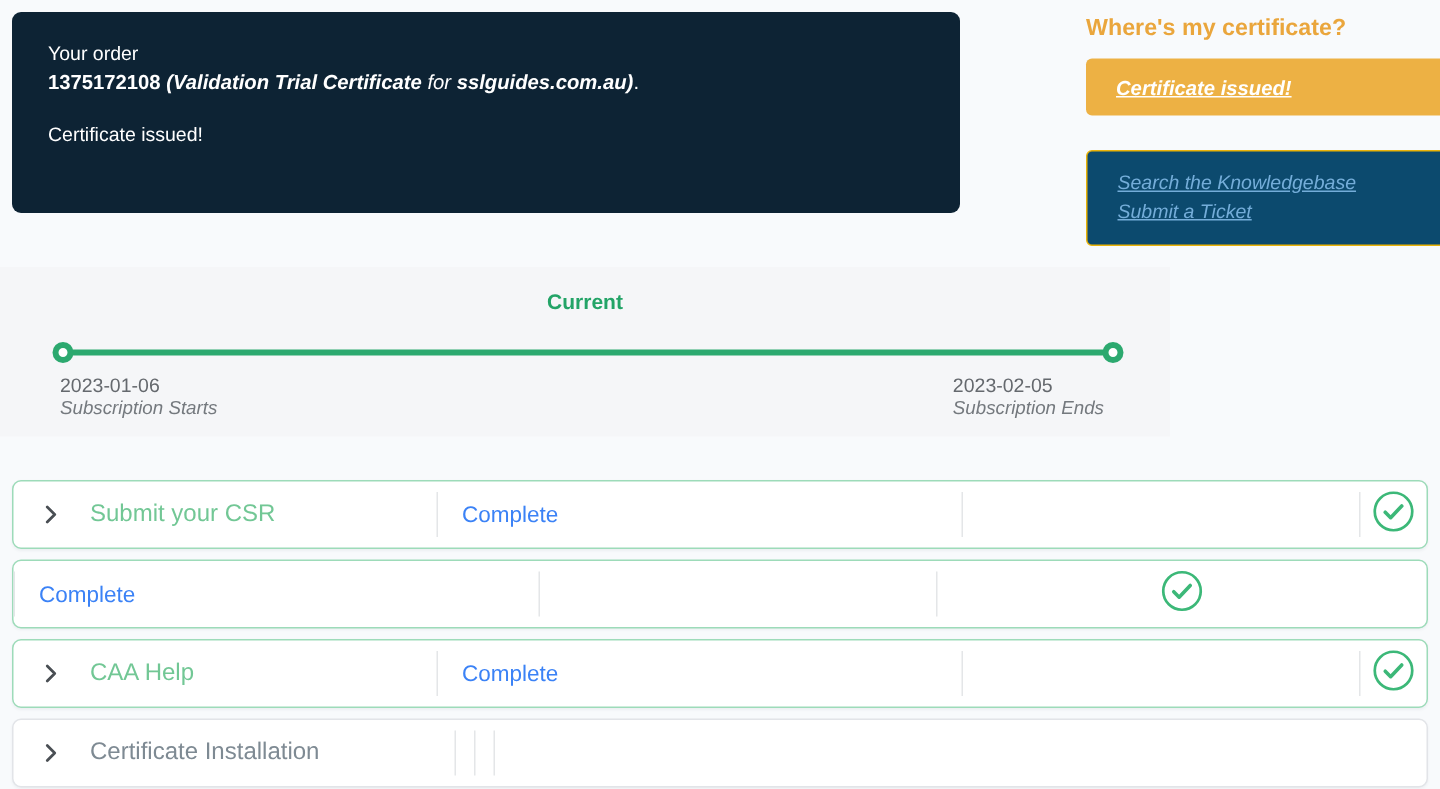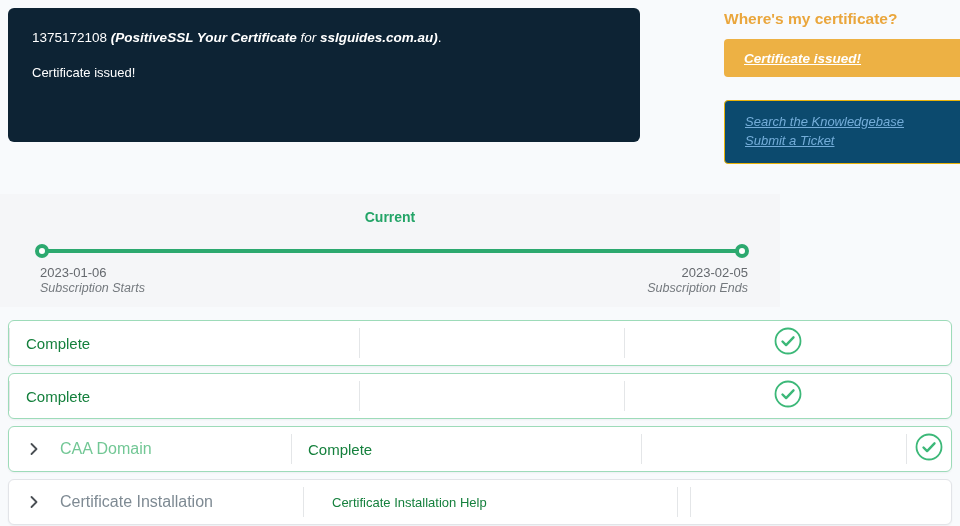--- a/index.html
+++ b/index.html
@@ -17,21 +17,21 @@
     position:absolute; left:8px; top:8px;
     width:632px; height:134px;
     background:#0d2334;
     border-radius:6px;
     color:#ffffff;
     padding:19px 24px;
     font-size:13px;
     line-height:17px;
   }
   .order-line2 { margin-top:2px; font-size:13.5px; }
-  .b  { font-weight:normal; }
+  .b  { font-weight:bold; }
   .bi { font-weight:bold; font-style:italic; }
   .i  { font-style:italic; }
   .order-status { margin-top:18px; }
 
   
   .cert-panel { position:absolute; left:684px; top:8px; width:295px;padding-left:40px; }
   .cert-heading {
     color:#eaa63c; font-weight:bold; font-size:15.5px; margin:2px 0 11px 0;
   }
   .issued-btn {
@@ -51,79 +51,80 @@
     padding:11px 20px 13px 20px;
   }
   .kb-link {
     display:block;
     color:#74add9; font-style:italic; font-size:13px;
     line-height:19px; text-decoration:underline; cursor:pointer;
   }
 
   
   .timeline-card {
-    position:absolute; left:0; top:194px;
+    position:absolute; left:0; top:178px;
     width:780px; height:113px;
     background:#f5f6f8;
   }
   .tl-current {
     text-align:center; color:#23a467; font-weight:bold;
     font-size:14px; padding-top:15px;
   }
   .tl-track { position:relative; height:14px; margin:19px 31px 0 35px; }
   .tl-line {
     position:absolute; left:6px; right:6px; top:5px; height:4px;
     background:#2ca96f; border-radius:2px;
   }
   .tl-dot {
     position:absolute; top:0; width:14px; height:14px;
     background:#ffffff; border:4px solid #2ca96f; border-radius:50%;
   }
   .tl-dot.start { left:0; }
   .tl-dot.end   { right:0; }
   .tl-dates {
     display:flex; justify-content:space-between;
-    margin:7px 32px 0 40px;
+    margin:7px 44px 0 40px;
   }
   .tl-date  { font-size:13px; color:#65696e; line-height:16px; }
   .tl-label { font-size:12.5px; color:#74797e; font-style:italic; line-height:15px; }
-  .tl-end-block { text-align:right; }
+  .tl-end-block { }
 
   
   .steps { position:absolute; left:8px; top:320px; width:944px; }
   .step-row {
     display:flex; align-items:center;
     height:46px; margin-bottom:7px;
     background:#ffffff;
     border:1px solid #9ddbb9; border-radius:6px;
     box-shadow:0 1px 2px rgba(20,40,60,0.05);
   }
   .step-row.pending { border-color:#e2e4e8;gap:12px; }
   .cell-main  { width:282px; display:flex; align-items:center; padding-left:15px; height:100%; }
   .chev { display:flex; align-items:center; margin-right:16px; }
   .step-title { font-size:16px; color:#72c795; }
   .step-row.pending .step-title { color:#7e8a93; }
   .vdiv { width:1px; height:30px; background:#e4e6e8; }
-  .cell-status { width:349px; padding-left:16px; font-size:15px; color:#15803d; height:100%; display:flex; align-items:center; }
+  .cell-status { width:349px; padding-left:16px; font-size:15px; color:#3b82f6; height:100%; display:flex; align-items:center; }
   .cell-status.small { font-size:13px; }
   .cell-action { width:264px; height:100%; display:flex; align-items:center; justify-content:flex-end; padding-right:18px; }
   .cell-check  { flex:1; display:flex; align-items:center; justify-content:center; height:100%; }
   .details-btn {
     background:#ececec; border:none; border-radius:14px;
     padding:6px 17px; font-size:13px; color:#565c63;
     cursor:pointer; font-family:inherit;
   }
 </style>
 </head>
 <body>
 
 <div class="order-panel">
+  <div>Your order</div>
   <div class="order-line2">
     <span class="b">1375172108</span>
-    <span class="bi">(PositiveSSL Your Certificate</span>
+    <span class="bi">(Validation Trial Certificate</span>
     <span class="i">for</span>
     <span class="bi">sslguides.com.au)</span><span>.</span>
   </div>
   <div class="order-status">Certificate issued!</div>
 </div>
 
 <div class="cert-panel">
   <div class="cert-heading">Where's my certificate?</div>
   <button class="issued-btn">
     <span>Certificate issued!</span>
@@ -149,20 +150,28 @@
     <div class="tl-end-block">
       <div class="tl-date">2023-02-05</div>
       <div class="tl-label">Subscription Ends</div>
     </div>
   </div>
 </div>
 
 <div class="steps">
 
   <div class="step-row">
+    <div class="cell-main">
+      <span class="chev">
+        <svg width="20" height="20" viewBox="0 0 24 24">
+            <path d="M9 6 l6 6 -6 6" fill="none" stroke="#4a4f54" stroke-width="2.2" stroke-linecap="round" stroke-linejoin="round"></path>
+          </svg>
+      </span>
+      <span class="step-title">Submit your CSR</span>
+    </div>
     <div class="vdiv"></div>
     <div class="cell-status">Complete</div>
     <div class="vdiv"></div>
     <div class="cell-action"></div>
     <div class="vdiv"></div>
     <div class="cell-check">
       <span>
         <svg width="30" height="30" viewBox="0 0 30 30">
             <circle cx="15" cy="15" r="12.5" fill="none" stroke="#3cb878" stroke-width="1.8"></circle>
             <path d="M9.5 15.5 l3.6 3.6 l7.4 -7.8" fill="none" stroke="#3cb878" stroke-width="2.4" stroke-linecap="round" stroke-linejoin="round"></path>
@@ -187,21 +196,21 @@
     </div>
   </div>
 
   <div class="step-row">
     <div class="cell-main">
       <span class="chev">
         <svg width="20" height="20" viewBox="0 0 24 24">
             <path d="M9 6 l6 6 -6 6" fill="none" stroke="#4a4f54" stroke-width="2.2" stroke-linecap="round" stroke-linejoin="round"></path>
           </svg>
       </span>
-      <span class="step-title">CAA Domain</span>
+      <span class="step-title">CAA Help</span>
     </div>
     <div class="vdiv"></div>
     <div class="cell-status">Complete</div>
     <div class="vdiv"></div>
     <div class="cell-action"></div>
     <div class="vdiv"></div>
     <div class="cell-check">
       <span>
         <svg width="30" height="30" viewBox="0 0 30 30">
             <circle cx="15" cy="15" r="12.5" fill="none" stroke="#3cb878" stroke-width="1.8"></circle>
@@ -214,19 +223,18 @@
   <div class="step-row pending">
     <div class="cell-main">
       <span class="chev">
         <svg width="20" height="20" viewBox="0 0 24 24">
             <path d="M9 6 l6 6 -6 6" fill="none" stroke="#4a4f54" stroke-width="2.2" stroke-linecap="round" stroke-linejoin="round"></path>
           </svg>
       </span>
       <span class="step-title">Certificate Installation</span>
     </div>
     <div class="vdiv"></div>
-    <div class="cell-status small">Certificate Installation Help</div>
     <div class="vdiv"></div>
     <div class="vdiv"></div>
     <div class="cell-check"></div>
   </div>
 
 </div>
 
 </body></html>

